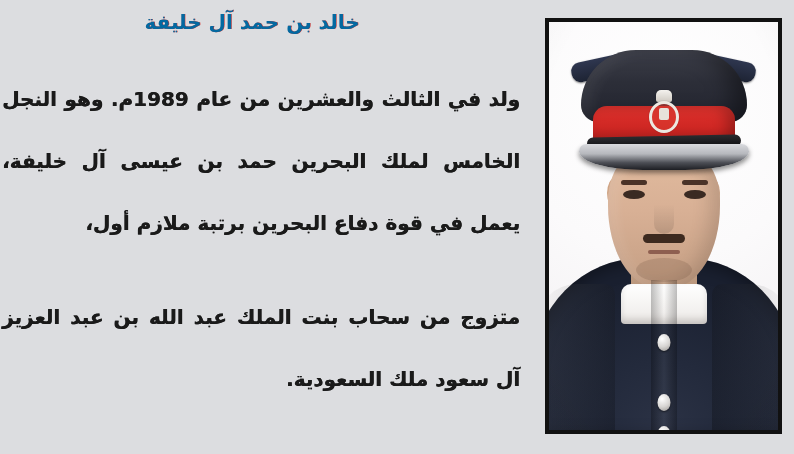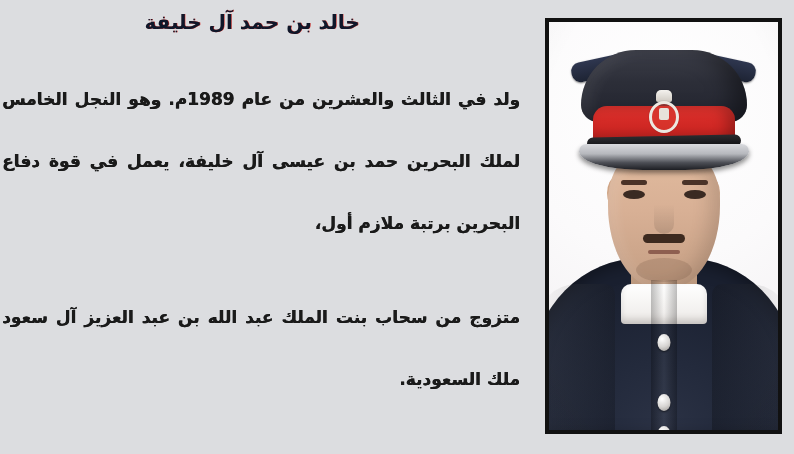--- a/index.html
+++ b/index.html
@@ -35,41 +35,41 @@
     box-sizing: border-box;
   }
 
   .doc-title {
     position: absolute;
     top: 8px;
     right: 22px;
     width: 500px;
     text-align: center;
     direction: rtl;
-    color: #0f172a;
+    color: #0369a1;
     font-family: "DejaVu Sans", sans-serif;
     font-weight: bold;
     font-size: 20px;
     letter-spacing: 0px;
     line-height: 28px;
     text-shadow: 0.5px 0 0 #d8322c;
     white-space: nowrap;
   }
 
   .para {
     position: absolute;
     right: 4px;
     width: 518px;
     direction: rtl;
     text-align: justify;
     text-align-last: right;
     color: #1a1a1a;
     font-family: "DejaVu Sans", sans-serif;
     font-weight: bold;
-    font-size: 17px;
+    font-size: 20px;
     line-height: 62px;
     text-shadow: 0.4px 0 0 #1a1a1a;
   }
 
   .para-1 { top: 68px; }
   .para-2 { top: 286px; margin-left: 47px; }
 
   
   .photo-frame {
     position: absolute;

